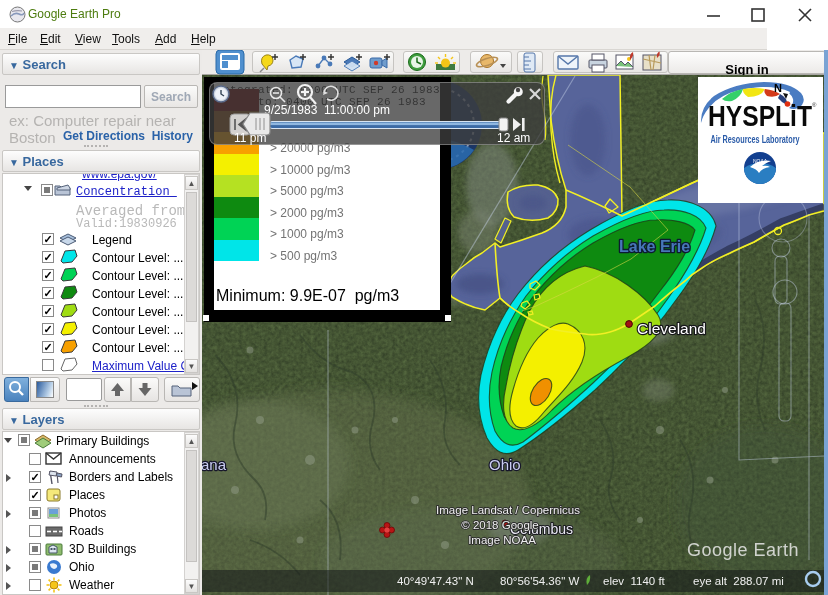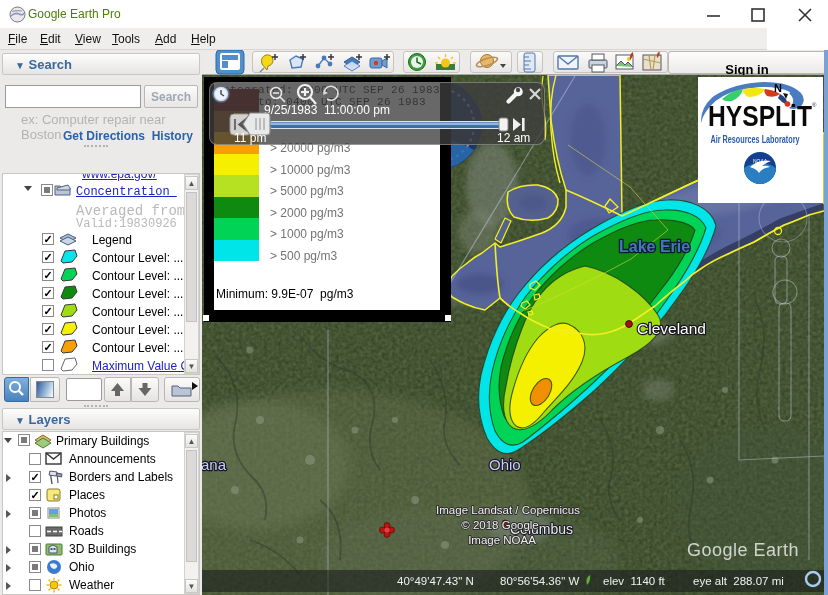--- a/index.html
+++ b/index.html
@@ -12,21 +12,21 @@
   #titletext { left:28px; top:7px; font-size:12px; color:#4d7c0f; }
   #menubar { left:0; top:28px; width:767px; height:22px; background:#f0eeec;
     border-bottom:1px solid #d9d6d2; font-size:12px; color:#111; }
   .menuitem { position:absolute; top:4px; }
   .menuitem u { text-decoration:underline; }
   
   #sidebar { left:0; top:50px; width:202px; height:545px; background:#eceae8; }
   .panelhead { position:absolute; left:2px; width:198px; height:22px;
     background:linear-gradient(#fdfdfd,#e7e5e3); border:1px solid #c9c7c4;
     border-radius:2px; color:#38689e; font-weight:bold; font-size:13px;
-    padding:3px 0 0 12px; }
+    padding:3px 0 0 6px; }
   .panelhead .tri { color:#38689e; font-size:10px; }
   .treebox { position:absolute; left:2px; width:198px; background:#fff;
     border:1px solid #c9c7c4; overflow:hidden; }
   .cb { position:absolute; width:12px; height:12px; background:#fff;
     border:1px solid #8a8a8a; font-size:11px; line-height:10px; text-align:center;
     color:#000; font-weight:bold; }
   .cb.tri3:after { content:""; position:absolute; left:2px; top:2px; width:6px;
     height:6px; background:#7a7a7a; }
   .lbl { position:absolute; font-size:12px; color:#000; white-space:nowrap; }
   .link { color:#1e22c8; text-decoration:underline; }
@@ -91,24 +91,25 @@
     <span class="menuitem" style="left:112px"><u>T</u>ools</span>
     <span class="menuitem" style="left:155px"><u>A</u>dd</span>
     <span class="menuitem" style="left:191px"><u>H</u>elp</span>
   </div>
 
   <div id="sidebar" class="abs">
 
     <div class="panelhead" style="top:3px;"><span class="tri">▼</span> Search</div>
     <input class="abs" style="left: 5px; top: 35px; width: 136px; height: 23px; border: 1px solid rgb(154, 154, 154); background: rgb(255, 255, 255);">
     <div class="abs" style="left:144px;top:35px;width:54px;height:23px;border:1px solid #b9b7b4;border-radius:2px;background:linear-gradient(#fbfbfa,#e8e6e4);color:#9fa8b5;font-size:12px;font-weight:bold;text-align:center;padding-top:4px">Search</div>
-    <div class="abs" style="left:21px;top:62px;font-size:13px;color:#b5b3b1">ex: Computer repair near Boston</div>
+    <div class="abs" style="left:9px;top:62px;font-size:15px;color:#b5b3b1">ex: Computer repair near Boston</div>
     <div class="abs" style="left:63px;top:79px;font-size:12px;font-weight:bold;color:#2a62a8">Get Directions&nbsp;&nbsp;History</div>
     <div class="abs" style="left:84px;top:95px;width:24px;height:3px;border-top:2px dotted #b5b3b1"></div>
 
+    <div class="panelhead" style="top:100px;"><span class="tri">▼</span> Places</div>
     <div class="treebox" style="top:123px;height:202px;">
       <div id="placestree" style="position:relative;width:100%;height:100%">
         <div class="lbl link" style="left:79px;top:-7px;">www.epa.gov/</div>
         <div class="exp expdown" style="left:21px;top:12px"></div>
         <div class="cb tri3" style="left:38px;top:10px"></div>
         <svg class="abs" style="left:51px;top:8px" width="18" height="15" viewBox="0 0 18 15">
           <path d="M1,4 L6,4 L8,6 L16,6 L16,13 L1,13 Z" fill="#b9c4d6" stroke="#55637a"></path>
           <path d="M3,6 L14,3 L16,6 L16,8 L3,8 Z" fill="#cdd6e4" stroke="#55637a"></path>
         </svg>
         <div class="lbl link mono" style="left:73px;top:11px;font-size:12px">Concentration&nbsp;</div>
@@ -558,21 +559,21 @@
         <div class="legrow" style="top:92px;height:21.5px;background:#b5e122"></div>
         <div class="legrow" style="top:113.5px;height:21.5px;background:#0e8a10"></div>
         <div class="legrow" style="top:135px;height:21.5px;background:#00d355"></div>
         <div class="legrow" style="top:156.5px;height:21.5px;background:#00e5e8"></div>
         <div class="legtxt" style="top:58px">&gt; 20000 pg/m3</div>
         <div class="legtxt" style="top:79.5px">&gt; 10000 pg/m3</div>
         <div class="legtxt" style="top:101px">&gt; 5000 pg/m3</div>
         <div class="legtxt" style="top:122.5px">&gt; 2000 pg/m3</div>
         <div class="legtxt" style="top:144px">&gt; 1000 pg/m3</div>
         <div class="legtxt" style="top:165.5px">&gt; 500 pg/m3</div>
-        <div class="abs" style="left:2px;top:204px;font-size:12px;color:#000">Minimum: 9.9E-07&nbsp; pg/m3</div>
+        <div class="abs" style="left:2px;top:204px;font-size:16px;color:#000">Minimum: 9.9E-07&nbsp; pg/m3</div>
       </div>
       <div class="abs" style="left:-1px;top:238px;width:6px;height:6px;background:#fff"></div>
       <div class="abs" style="left:241px;top:238px;width:6px;height:6px;background:#fff"></div>
     </div>
 
     <div id="slider" class="abs">
 <svg width="336" height="63" viewBox="0 0 336 63" xmlns="http://www.w3.org/2000/svg">
 
   <circle cx="11" cy="11" r="8" fill="#cdd5e0" stroke="#5a6a8a" stroke-width="1.5"></circle>
   <circle cx="11" cy="11" r="6" fill="#eef2f8"></circle>

